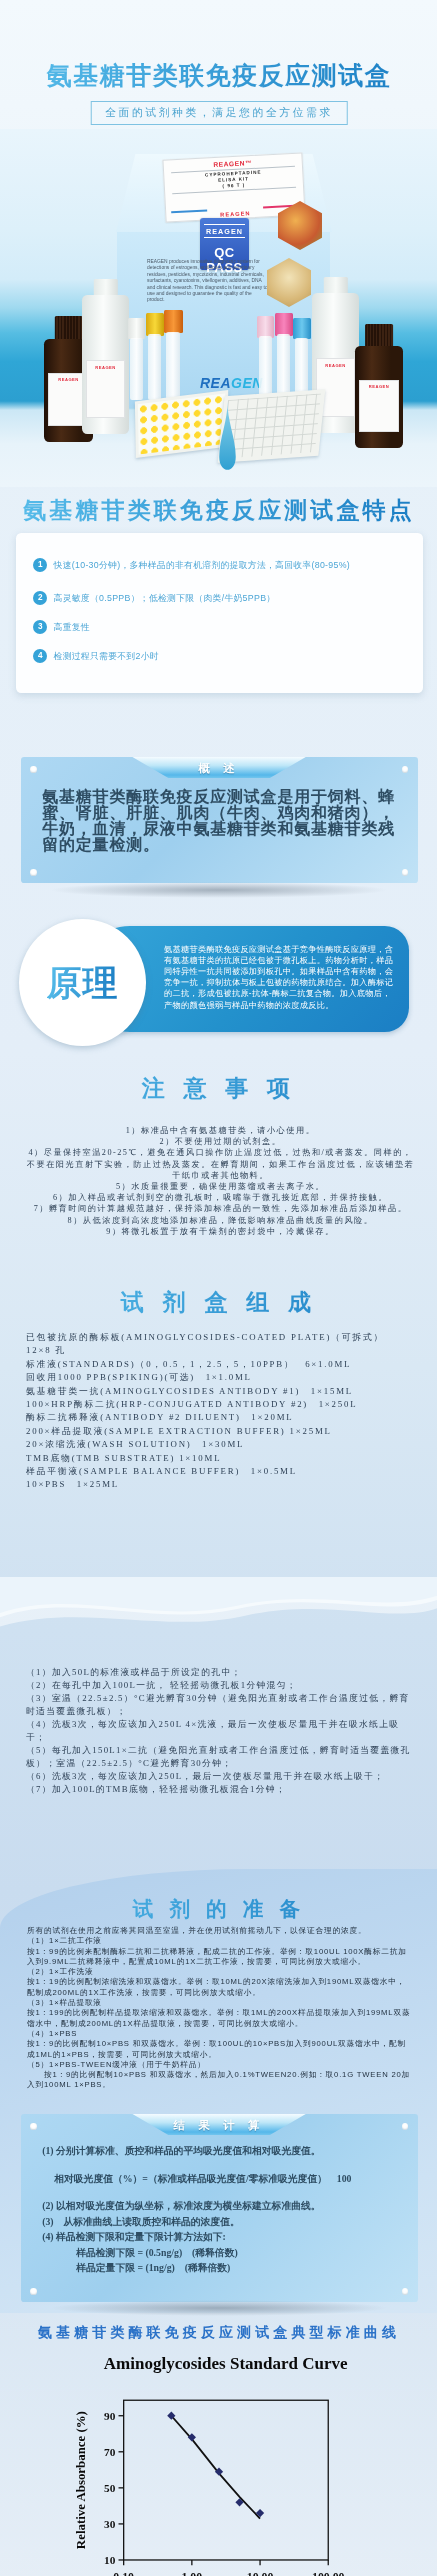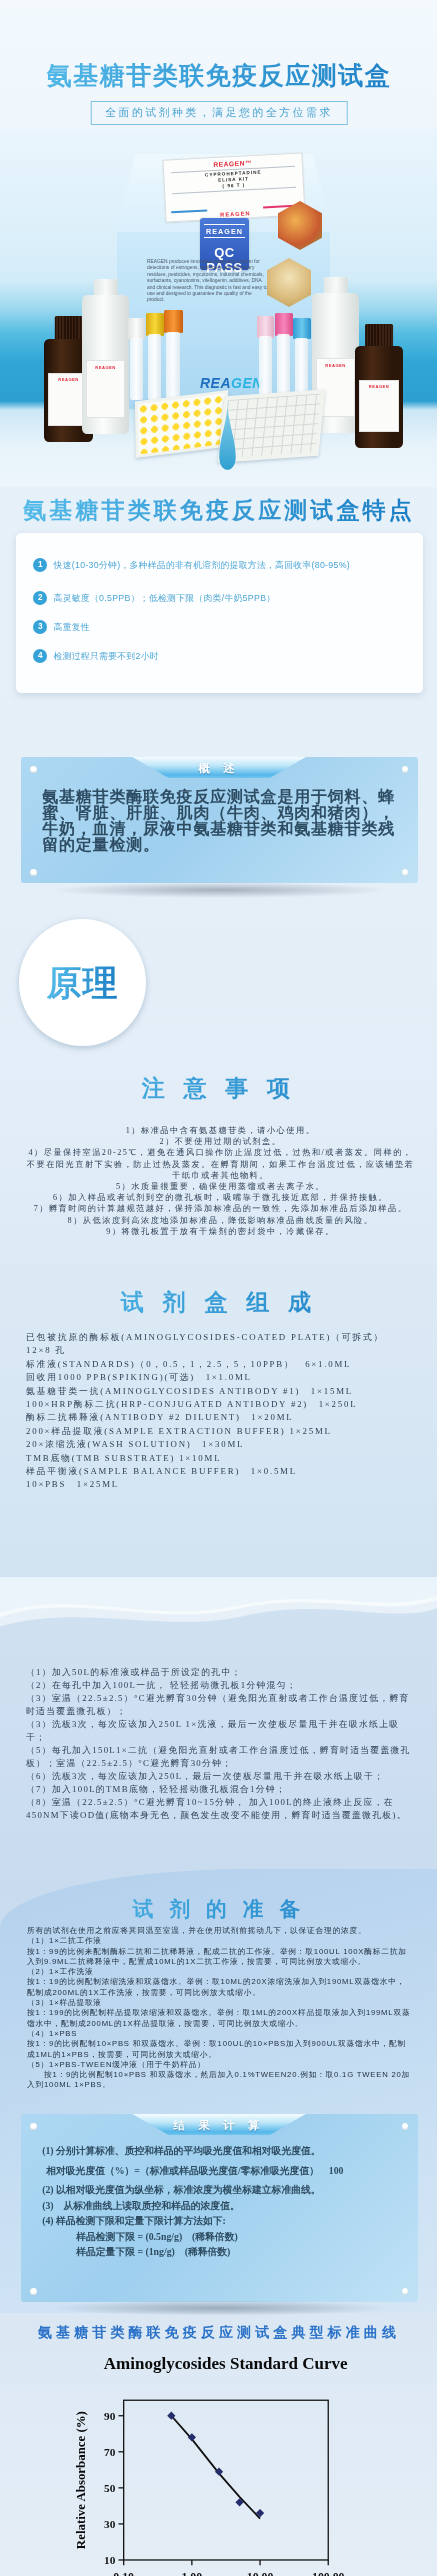--- a/index.html
+++ b/index.html
@@ -226,20 +226,23 @@
   <div class="bcard" style="top:757px;height:126px;">
     <div class="dot" style="left:9.3px;top:9.3px;"></div>
     <div class="dot" style="right:9.3px;top:9.3px;"></div>
     <div class="dot" style="left:9.3px;bottom:7.2px;"></div>
     <div class="dot" style="right:9.3px;bottom:7.2px;"></div>
     <div class="ribbon"><span>概 述</span></div>
     <div class="bcard-text" style="top:32px;font-size:16px;line-height:16px;letter-spacing:0.8px;">氨基糖苷类酶联免疫反应测试盒是用于饲料、蜂蜜、肾脏、肝脏、肌肉（牛肉、鸡肉和猪肉），牛奶，血清，尿液中氨基糖苷类和氨基糖苷类残留的定量检测。</div>
   </div>
   <div class="card-shadow" style="top:882px;"></div>
 
+  <div class="abs prin-rect">
+    <div class="prin-text">氨基糖苷类酶联免疫反应测试盒基于竞争性酶联反应原理，含有氨基糖苷类的抗原已经包被于微孔板上。药物分析时，样品同特异性一抗共同被添加到板孔中。如果样品中含有药物，会竞争一抗，抑制抗体与板上包被的药物抗原结合。加入酶标记的二抗，形成包被抗原-抗体-酶标二抗复合物。加入底物后，产物的颜色强弱与样品中药物的浓度成反比。</div>
+  </div>
   <div class="abs prin-circle">
     <span class="prin-label grad-text">原理</span>
   </div>
 
   <div class="abs center sec-heading grad-text" style="top:1073px;">注 意 事 项</div>
   <div class="slist notes-list">
     <p>1）标准品中含有氨基糖苷类，请小心使用。</p>
     <p>2）不要使用过期的试剂盒。</p>
     <p>4）尽量保持室温20-25℃，避免在通风口操作防止温度过低，过热和/或者蒸发。同样的，不要在阳光直射下实验，防止过热及蒸发。在孵育期间，如果工作台温度过低，应该铺垫若干纸巾或者其他物料。</p>
     <p>5）水质量很重要，确保使用蒸馏或者去离子水。</p>
@@ -266,25 +269,24 @@
 
   <svg class="abs" style="top:1577px;left:0;" width="438" height="67" viewBox="0 0 850 130">
     <path d="M0,78 C140,28 300,98 460,62 C620,26 740,80 850,44 L850,0 L0,0 Z" fill="#ecf4fb" opacity="0.95"></path>
     <path d="M0,96 C160,50 320,112 480,74 C640,40 760,92 850,60 L850,36 C740,72 620,20 460,56 C300,92 140,22 0,70 Z" fill="#ffffff" opacity="0.5"></path>
   </svg>
 
   <div class="slist steps-list">
     <p>（1）加入50L的标准液或样品于所设定的孔中；</p>
     <p>（2）在每孔中加入100L一抗， 轻轻摇动微孔板1分钟混匀；</p>
     <p>（3）室温（22.5±2.5）°C避光孵育30分钟（避免阳光直射或者工作台温度过低，孵育时适当覆盖微孔板）；</p>
-    <p>（3）洗板3次，每次应该加入250L 1×洗液，最后一次使板尽量甩干并在吸水纸上吸干；</p>
+    <p>（4）洗板3次，每次应该加入250L 4×洗液，最后一次使板尽量甩干并在吸水纸上吸干；</p>
     <p>（5）每孔加入150L1×二抗（避免阳光直射或者工作台温度过低，孵育时适当覆盖微孔板）；室温（22.5±2.5）°C避光孵育30分钟；</p>
     <p>（6）洗板3次，每次应该加入250L，最后一次使板尽量甩干并在吸水纸上吸干；</p>
     <p>（7）加入100L的TMB底物，轻轻摇动微孔板混合1分钟；</p>
-    <p>（8）室温（22.5±2.5）°C避光孵育10~15分钟， 加入100L的终止液终止反应，在450NM下读OD值(底物本身无色，颜色发生改变不能使用，孵育时适当覆盖微孔板)。</p>
   </div>
 
   <div class="abs prep-panel"></div>
   <div class="abs center prep-heading grad-text">试 剂 的 准 备</div>
   <div class="abs prep-text">
     <p>所有的试剂在使用之前应将其回温至室温，并在使用试剂前摇动几下，以保证合理的浓度。</p>
     <p>（1）1×二抗工作液</p>
     <p>按1：99的比例来配制酶标二抗和二抗稀释液，配成二抗的工作液。举例：取100UL 100X酶标二抗加入到9.9ML二抗稀释液中，配置成10ML的1X二抗工作液，按需要，可同比例放大或缩小。</p>
     <p>（2）1×工作洗液</p>
     <p>按1：19的比例配制浓缩洗液和双蒸馏水。举例：取10ML的20X浓缩洗液加入到190ML双蒸馏水中，配制成200ML的1X工作洗液，按需要，可同比例放大或缩小。</p>
@@ -297,21 +299,21 @@
   </div>
 
   <div class="bcard" style="top:2114px;height:188px;">
     <div class="dot" style="left:9.3px;top:9.3px;"></div>
     <div class="dot" style="right:9.3px;top:9.3px;"></div>
     <div class="dot" style="left:9.3px;bottom:7.2px;"></div>
     <div class="dot" style="right:9.3px;bottom:7.2px;"></div>
     <div class="ribbon"><span>结 果 计 算</span></div>
     <div class="bcard-text" style="top:29px;font-family:'Liberation Serif',serif;">
       <p class="res-line" style="margin:0;">(1) 分别计算标准、质控和样品的平均吸光度值和相对吸光度值。</p>
-      <p class="res-line" style="margin:4px;">相对吸光度值（%）=（标准或样品吸光度值/零标准吸光度值）　100</p>
+      <p class="res-line" style="margin:12px;">相对吸光度值（%）=（标准或样品吸光度值/零标准吸光度值）　100</p>
       <p class="res-line" style="margin:0;">(2) 以相对吸光度值为纵坐标，标准浓度为横坐标建立标准曲线。</p>
       <p class="res-line" style="margin:0;">(3)　从标准曲线上读取质控和样品的浓度值。</p>
       <p class="res-line" style="margin:0;">(4) 样品检测下限和定量下限计算方法如下:</p>
       <p class="res-line res-indent" style="margin:0;">样品检测下限 = (0.5ng/g)　(稀释倍数)</p>
       <p class="res-line res-indent" style="margin:0;">样品定量下限 = (1ng/g)　(稀释倍数)</p>
     </div>
   </div>
   <div class="card-shadow" style="top:2300px;"></div>
 
   <div class="abs center curve-cn">氨基糖苷类酶联免疫反应测试盒典型标准曲线</div>

